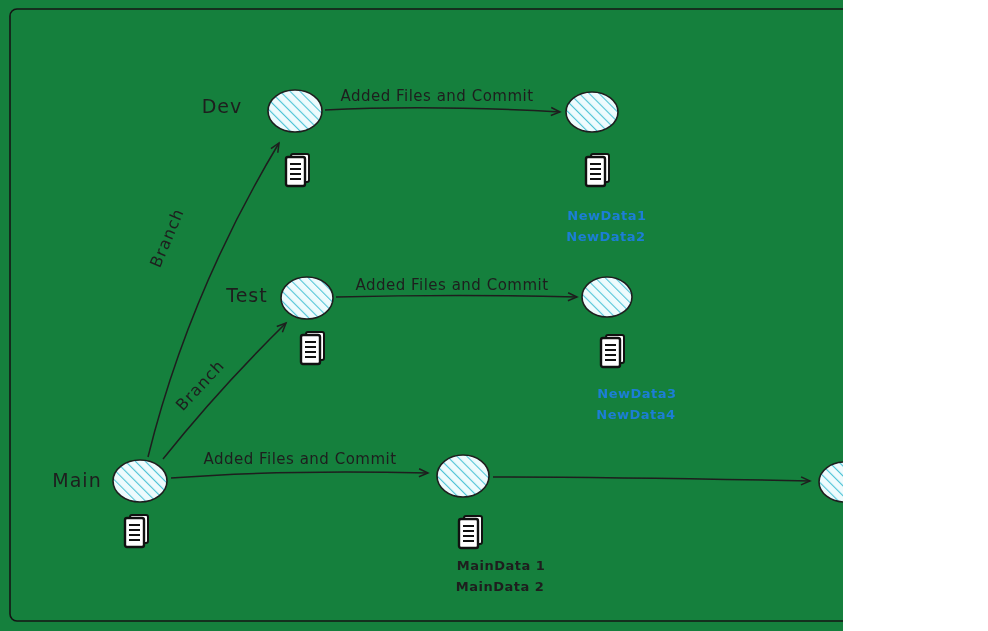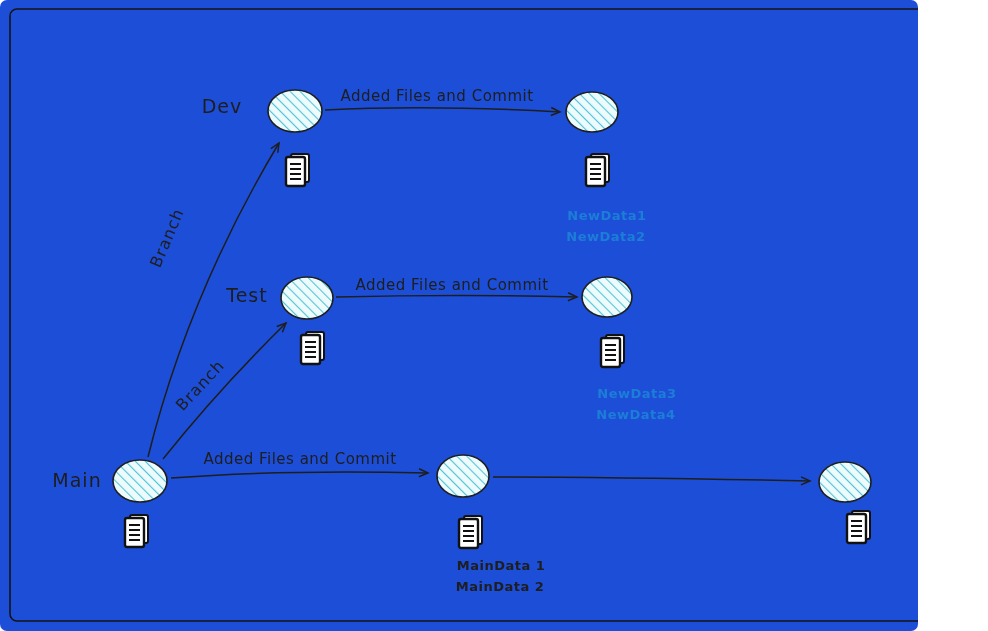--- a/index.html
+++ b/index.html
@@ -1,23 +1,22 @@
 <!DOCTYPE html>
 <html><head>
 <meta charset="utf-8">
 <style>
   html, body { margin: 0; padding: 0; background: #ffffff; }
   .canvas {
     position: relative;
-    width: 918px;
+    width: 843px;
     height: 631px;
-    background: #1d4ed8;
+    background: #15803d;
     font-family: "DejaVu Sans", sans-serif;
     overflow: hidden;
-    border-radius: 7px;
   }
   svg text {
     font-family: "DejaVu Sans", sans-serif;
     fill: #1e1e1e;
   }
   .node-name   { font-size: 19px; letter-spacing: 1px; }
   .commit-lbl  { font-size: 15px; letter-spacing: 0.5px; }
   .branch-lbl  { font-size: 16px; letter-spacing: 1px; }
   .data-lbl    { font-size: 13px; letter-spacing: 0.5px; font-weight: bold; }
   .blue        { fill: #1c7ed6; }

